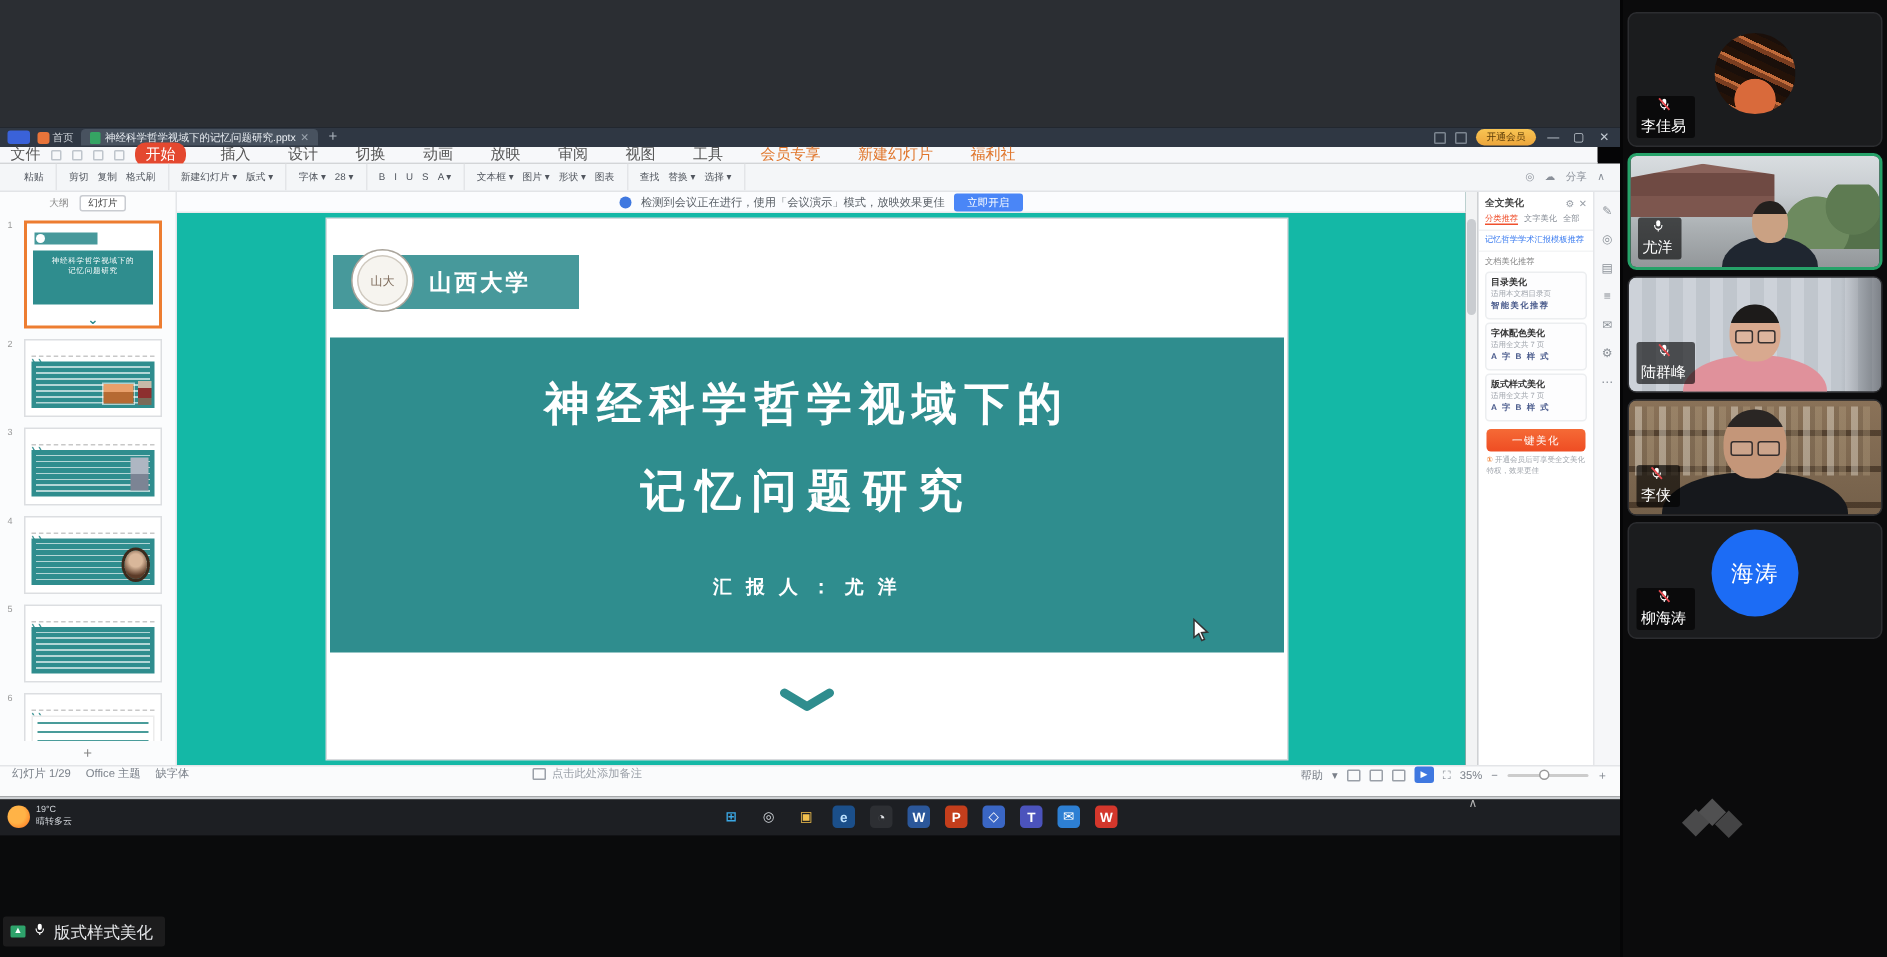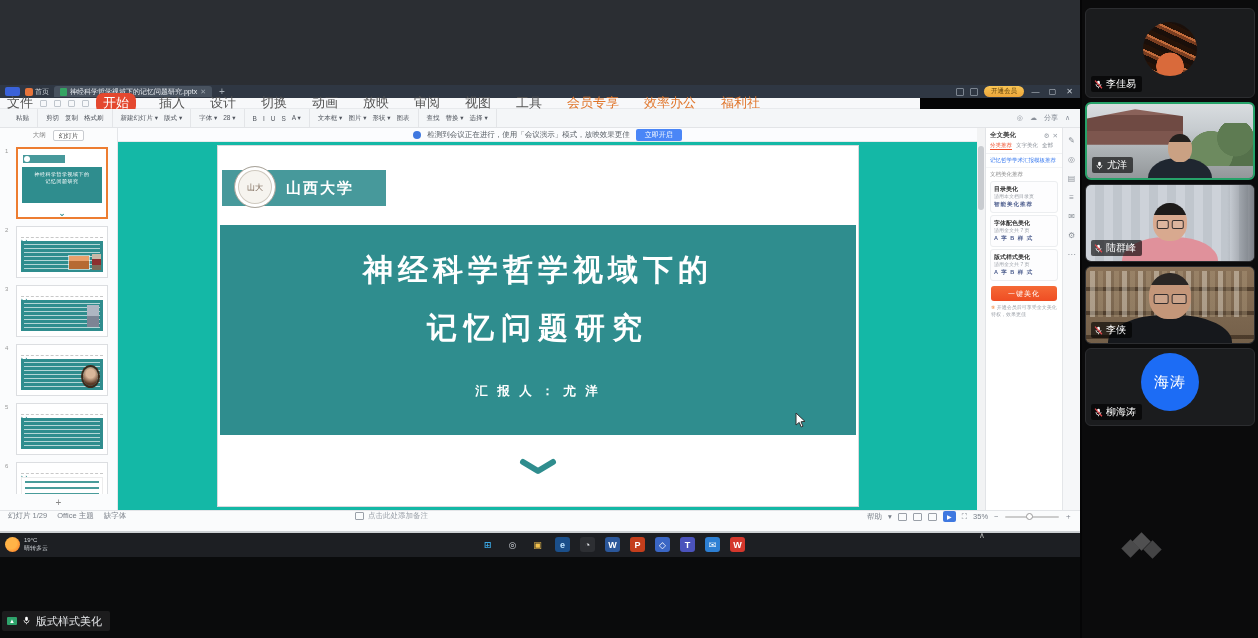--- a/index.html
+++ b/index.html
@@ -20,22 +20,22 @@
   .doctab{display:flex;align-items:center;gap:3px;background:#48525f;color:#e9edf2;font-size:7px;height:11px;padding:0 6px;border-radius:3px 3px 0 0;max-width:250px;white-space:nowrap;overflow:hidden;}
   .doc-ic{width:7px;height:8px;background:#35a463;border-radius:1px;flex:none;}
   .tclose{color:#9aa3ad;font-size:7px;}
   .plus{color:#aab2bb;font-size:10px;margin-left:2px;}
   .tab-right{margin-left:auto;display:flex;align-items:center;gap:6px;}
   .sqico{width:8px;height:8px;border:1px solid #7c8590;border-radius:1px;}
   .goldpill{background:linear-gradient(#f8c453,#eda63b);color:#5a3b07;font-size:6.5px;padding:1px 7px;border-radius:7px;white-space:nowrap;}
   .winbtn{color:#c3cad2;font-size:8px;width:11px;text-align:center;}
 
   
-  .menubar{left:0;top:98px;width:920px;height:11px;background:#f7f8fa;border-bottom:1px solid #e8eaed;
-           display:flex;align-items:center;gap:7px;padding:0 7px;font-size:13px;color:#555;white-space:nowrap;}
+  .menubar{left:0;top:98px;width:1065px;height:11px;background:#f7f8fa;border-bottom:1px solid #e8eaed;
+           display:flex;align-items:center;gap:7px;padding:0 7px;font-size:10px;color:#555;white-space:nowrap;}
   .qi{width:7px;height:7px;border:1px solid #bfc5cc;border-radius:1px;flex:none;}
   .menu-item{padding:0 2px;cursor:default;}
   .menu-item.active{background:#e4482f;color:#fff;padding:1px 7px;border-radius:7px;}
   .menu-item.orange{color:#e0762c;}
 
   
   .toolbar{left:0;top:109px;width:1080px;height:19px;background:#f4f6f8;border-bottom:1px solid #e2e4e7;
            display:flex;align-items:center;padding:0 8px;font-size:6.5px;color:#51565e;overflow:hidden;}
   .tb-group{display:flex;align-items:center;gap:6px;padding:0 8px;border-right:1px solid #e3e5e8;height:100%;white-space:nowrap;}
   .tb-item{color:#51565e;}
@@ -182,21 +182,21 @@
   .person.big .p-head{width:42px;height:46px;background:linear-gradient(180deg,#2a2624 0 26%,#c49679 26%);}
   .person.big .p-torso{width:124px;height:30px;background:#16181c;}
   .p-glass{position:absolute;left:50%;transform:translateX(-50%);top:46%;display:flex;gap:3px;width:78%;height:22%;}
   .p-glass i{flex:1;border:1px solid rgba(25,25,28,.85);border-radius:2px;background:rgba(255,255,255,.14);}
   .avatar-blue{position:absolute;left:50%;top:44%;transform:translate(-50%,-50%);width:58px;height:58px;border-radius:50%;
                background:#1c6cf5;color:#fff;font-size:15px;letter-spacing:1px;display:flex;align-items:center;justify-content:center;}
   .avatar-photo{position:absolute;left:50%;top:46%;transform:translate(-50%,-50%);width:54px;height:54px;border-radius:50%;
       background:radial-gradient(circle at 50% 82%,#d96a3b 0 26%,transparent 27%),
                  repeating-linear-gradient(25deg,#1a0f0a 0 5px,#7a3d20 5px 8px,#c06a3a 8px 10px,#241208 10px 15px);}
   .badge{position:absolute;left:5px;bottom:5px;display:flex;align-items:center;gap:3px;background:rgba(0,0,0,.62);
-         border-radius:2px;padding:1px 6px 1px 3px;font-size:10px;color:#fff;z-index:4;}
+         border-radius:2px;padding:1px 6px 1px 3px;font-size:10px;color:#fff;z-index:4;flex-direction:column;}
 </style>
 </head>
 <body>
 
 <div id="app">
 
   <div class="abs top-dark"></div>
   <div class="abs bottom-dark"></div>
 
   <div class="abs tabbar">
@@ -231,21 +231,21 @@
         <span class="menu-item active">开始</span>
         <span class="menu-item">插入</span>
         <span class="menu-item">设计</span>
         <span class="menu-item">切换</span>
         <span class="menu-item">动画</span>
         <span class="menu-item">放映</span>
         <span class="menu-item">审阅</span>
         <span class="menu-item">视图</span>
         <span class="menu-item">工具</span>
         <span class="menu-item orange">会员专享</span>
-        <span class="menu-item orange">效率办公</span>
+        <span class="menu-item orange">新建幻灯片</span>
         <span class="menu-item orange">福利社</span>
       </span>
   </div>
 
   <div class="abs toolbar">
     <span id="tbgroups" style="display:flex;align-items:center;height:100%;">
         <div class="tb-group">
           <span class="tb-item">粘贴</span>
         </div>
         <div class="tb-group">

